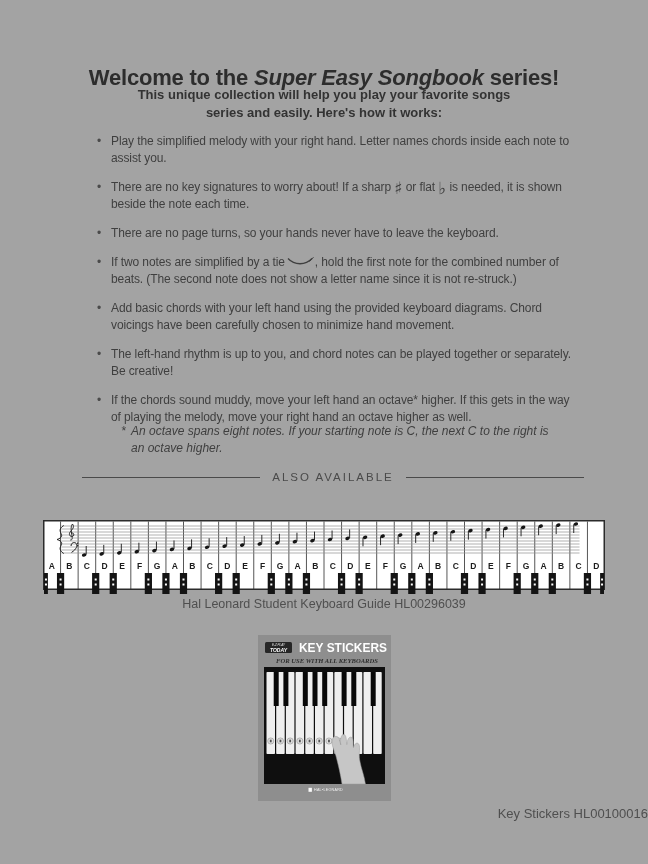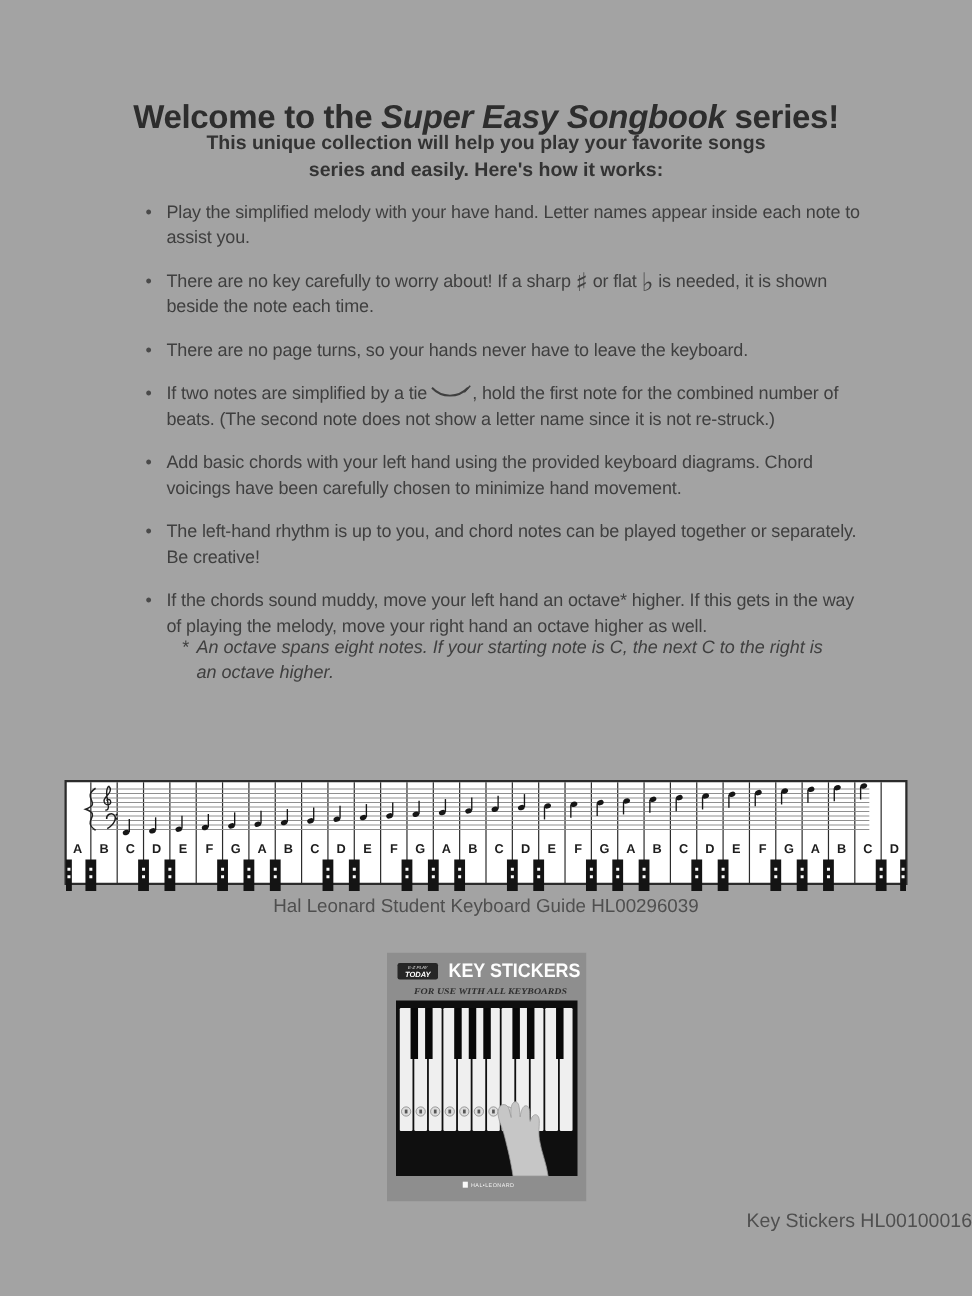--- a/index.html
+++ b/index.html
@@ -38,25 +38,25 @@
   <h1 class="title"><span>Welcome to the </span><em>Super Easy Songbook</em><span> series!</span></h1>
 
   <div class="subtitle">
     <div>This unique collection will help you play your favorite songs</div>
     <div>series and easily. Here's how it works:</div>
   </div>
 
   <ul class="bullets">
     <li>
       <span class="dot">•</span>
-      <span class="btext">Play the simplified melody with your have hand. Letter names appear inside each note to assist you.</span>
-    </li>
-    <li>
-      <span class="dot">•</span>
-      <span class="btext"><span>There are no key carefully to worry about! If a sharp</span>
+      <span class="btext">Play the simplified melody with your right hand. Letter names chords inside each note to assist you.</span>
+    </li>
+    <li>
+      <span class="dot">•</span>
+      <span class="btext"><span>There are no key signatures to worry about! If a sharp</span>
         <span class="msym">♯</span>
         <span>or flat</span>
         <span class="msym">♭</span>
         <span>is needed, it is shown beside the note each time.</span></span>
     </li>
     <li>
       <span class="dot">•</span>
       <span class="btext">There are no page turns, so your hands never have to leave the keyboard.</span>
     </li>
     <li>
@@ -78,20 +78,25 @@
       <span class="dot">•</span>
       <span class="btext">If the chords sound muddy, move your left hand an octave* higher. If this gets in the way of playing the melody, move your right hand an octave higher as well.</span>
     </li>
   </ul>
 
   <div class="footnote">
     <span class="fn-marker">*</span>
     <span class="fn-text">An octave spans eight notes. If your starting note is C, the next C to the right is an octave higher.</span>
   </div>
 
+  <div class="divider">
+    <span class="rule"></span>
+    <span class="divider-label">ALSO AVAILABLE</span>
+    <span class="rule"></span>
+  </div>
 
   <svg id="keyboard-guide" viewBox="0 0 562 80" xmlns="http://www.w3.org/2000/svg">
       <rect x="0.75" y="4.75" width="560.5" height="68.5" fill="#fff" stroke="#2b2b2b" stroke-width="1.5"></rect>
       <line x1="17.5625" y1="5.5" x2="17.5625" y2="73" stroke="#2b2b2b" stroke-width="0.8"></line>
       <line x1="35.125" y1="5.5" x2="35.125" y2="73" stroke="#2b2b2b" stroke-width="0.8"></line>
       <line x1="52.6875" y1="5.5" x2="52.6875" y2="73" stroke="#2b2b2b" stroke-width="0.8"></line>
       <line x1="70.25" y1="5.5" x2="70.25" y2="73" stroke="#2b2b2b" stroke-width="0.8"></line>
       <line x1="87.8125" y1="5.5" x2="87.8125" y2="73" stroke="#2b2b2b" stroke-width="0.8"></line>
       <line x1="105.375" y1="5.5" x2="105.375" y2="73" stroke="#2b2b2b" stroke-width="0.8"></line>
       <line x1="122.9375" y1="5.5" x2="122.9375" y2="73" stroke="#2b2b2b" stroke-width="0.8"></line>

